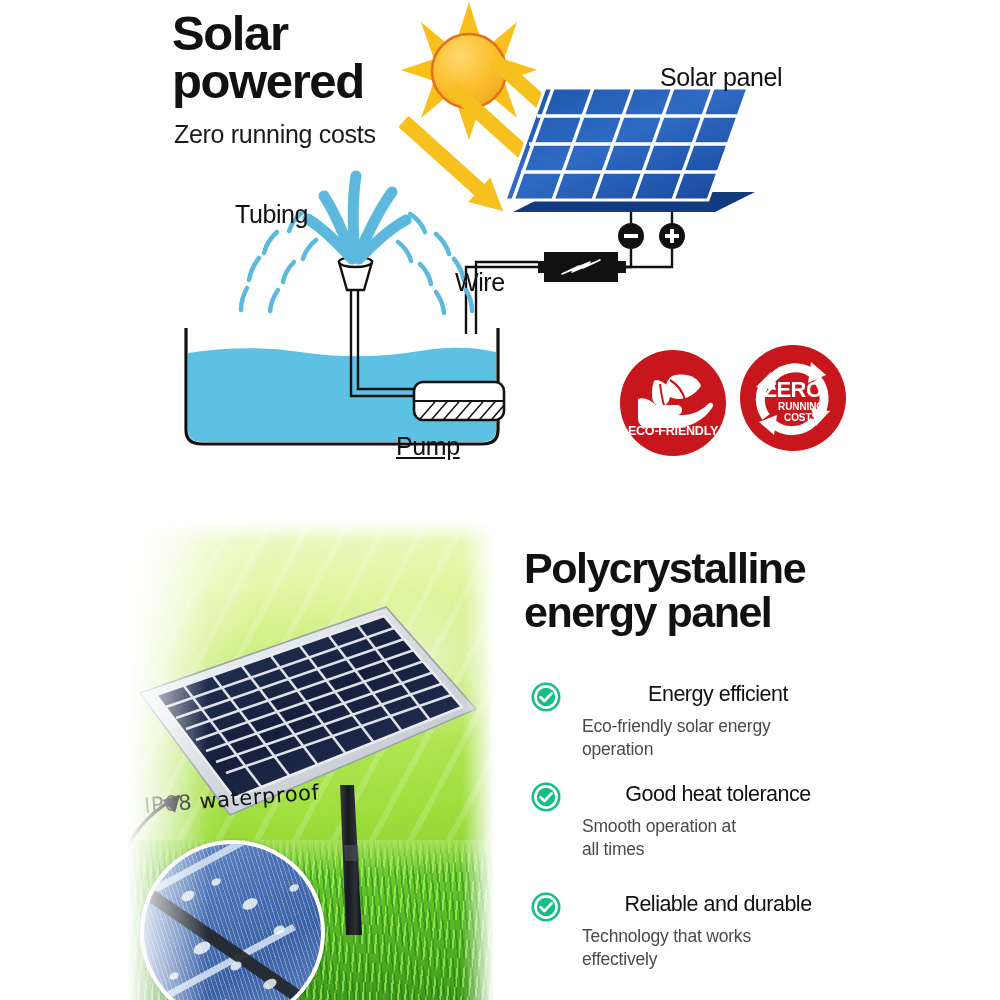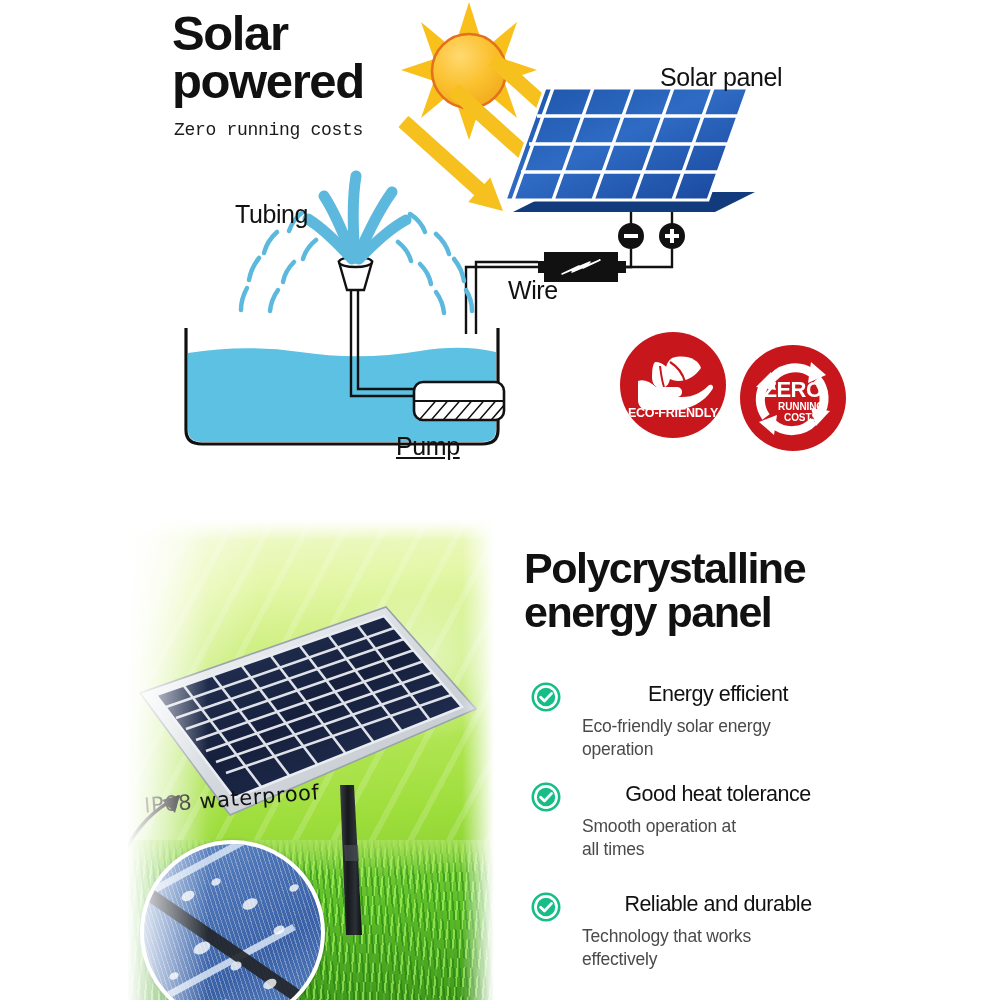--- a/index.html
+++ b/index.html
@@ -14,37 +14,37 @@
   
   #top-section { position: absolute; left:0; top:0; width:1000px; height:515px; background:#fff; }
 
   .headline {
     position: absolute; left: 172px; top: 10px;
     font-size: 49px; font-weight: 700; line-height: 0.97;
     letter-spacing: -1.4px; color: #111; width: 300px;
   }
   .subheadline {
     position: absolute; left: 174px; top: 120px;
-    font-size: 18px; color: #1a1a1a; letter-spacing: -0.3px; font-family: Liberation Mono, monospace;
+    font-size: 25px; color: #1a1a1a; letter-spacing: -0.3px;
   }
 
   .lbl { position: absolute; color: #111; font-size: 25px; letter-spacing: -0.4px; }
   #label-solar-panel { left: 660px; top: 63px; }
   #label-tubing     { left: 235px; top: 200px; }
-  #label-wire       { left: 508px; top: 268px; margin-top: 8px; }
+  #label-wire       { left: 455px; top: 268px; }
   #label-pump       { left: 396px; top: 432px; text-decoration: underline; }
 
   .svg-layer { position:absolute; left:0; top:0; width:1000px; height:515px; }
 
   
   .badge {
     position: absolute; border-radius: 50%;
     background: #C8161D; overflow:hidden;
   }
-  #badge-eco  { left: 620px; top: 332px; width: 106px; height: 106px; }
+  #badge-eco  { left: 620px; top: 350px; width: 106px; height: 106px; }
   #badge-zero { left: 740px; top: 345px; width: 106px; height: 106px; }
   .badge-text-eco {
     position:absolute; bottom: 18px; left:0; width:100%;
     text-align:center; color:#fff; font-weight:700;
     font-size: 12.5px; letter-spacing: -0.2px;
   }
   .zero-main {
     position:absolute; top: 32px; left:0; width:100%; text-align:center;
     color:#fff; font-weight:700; font-size: 22px; letter-spacing:-0.5px;
   }

